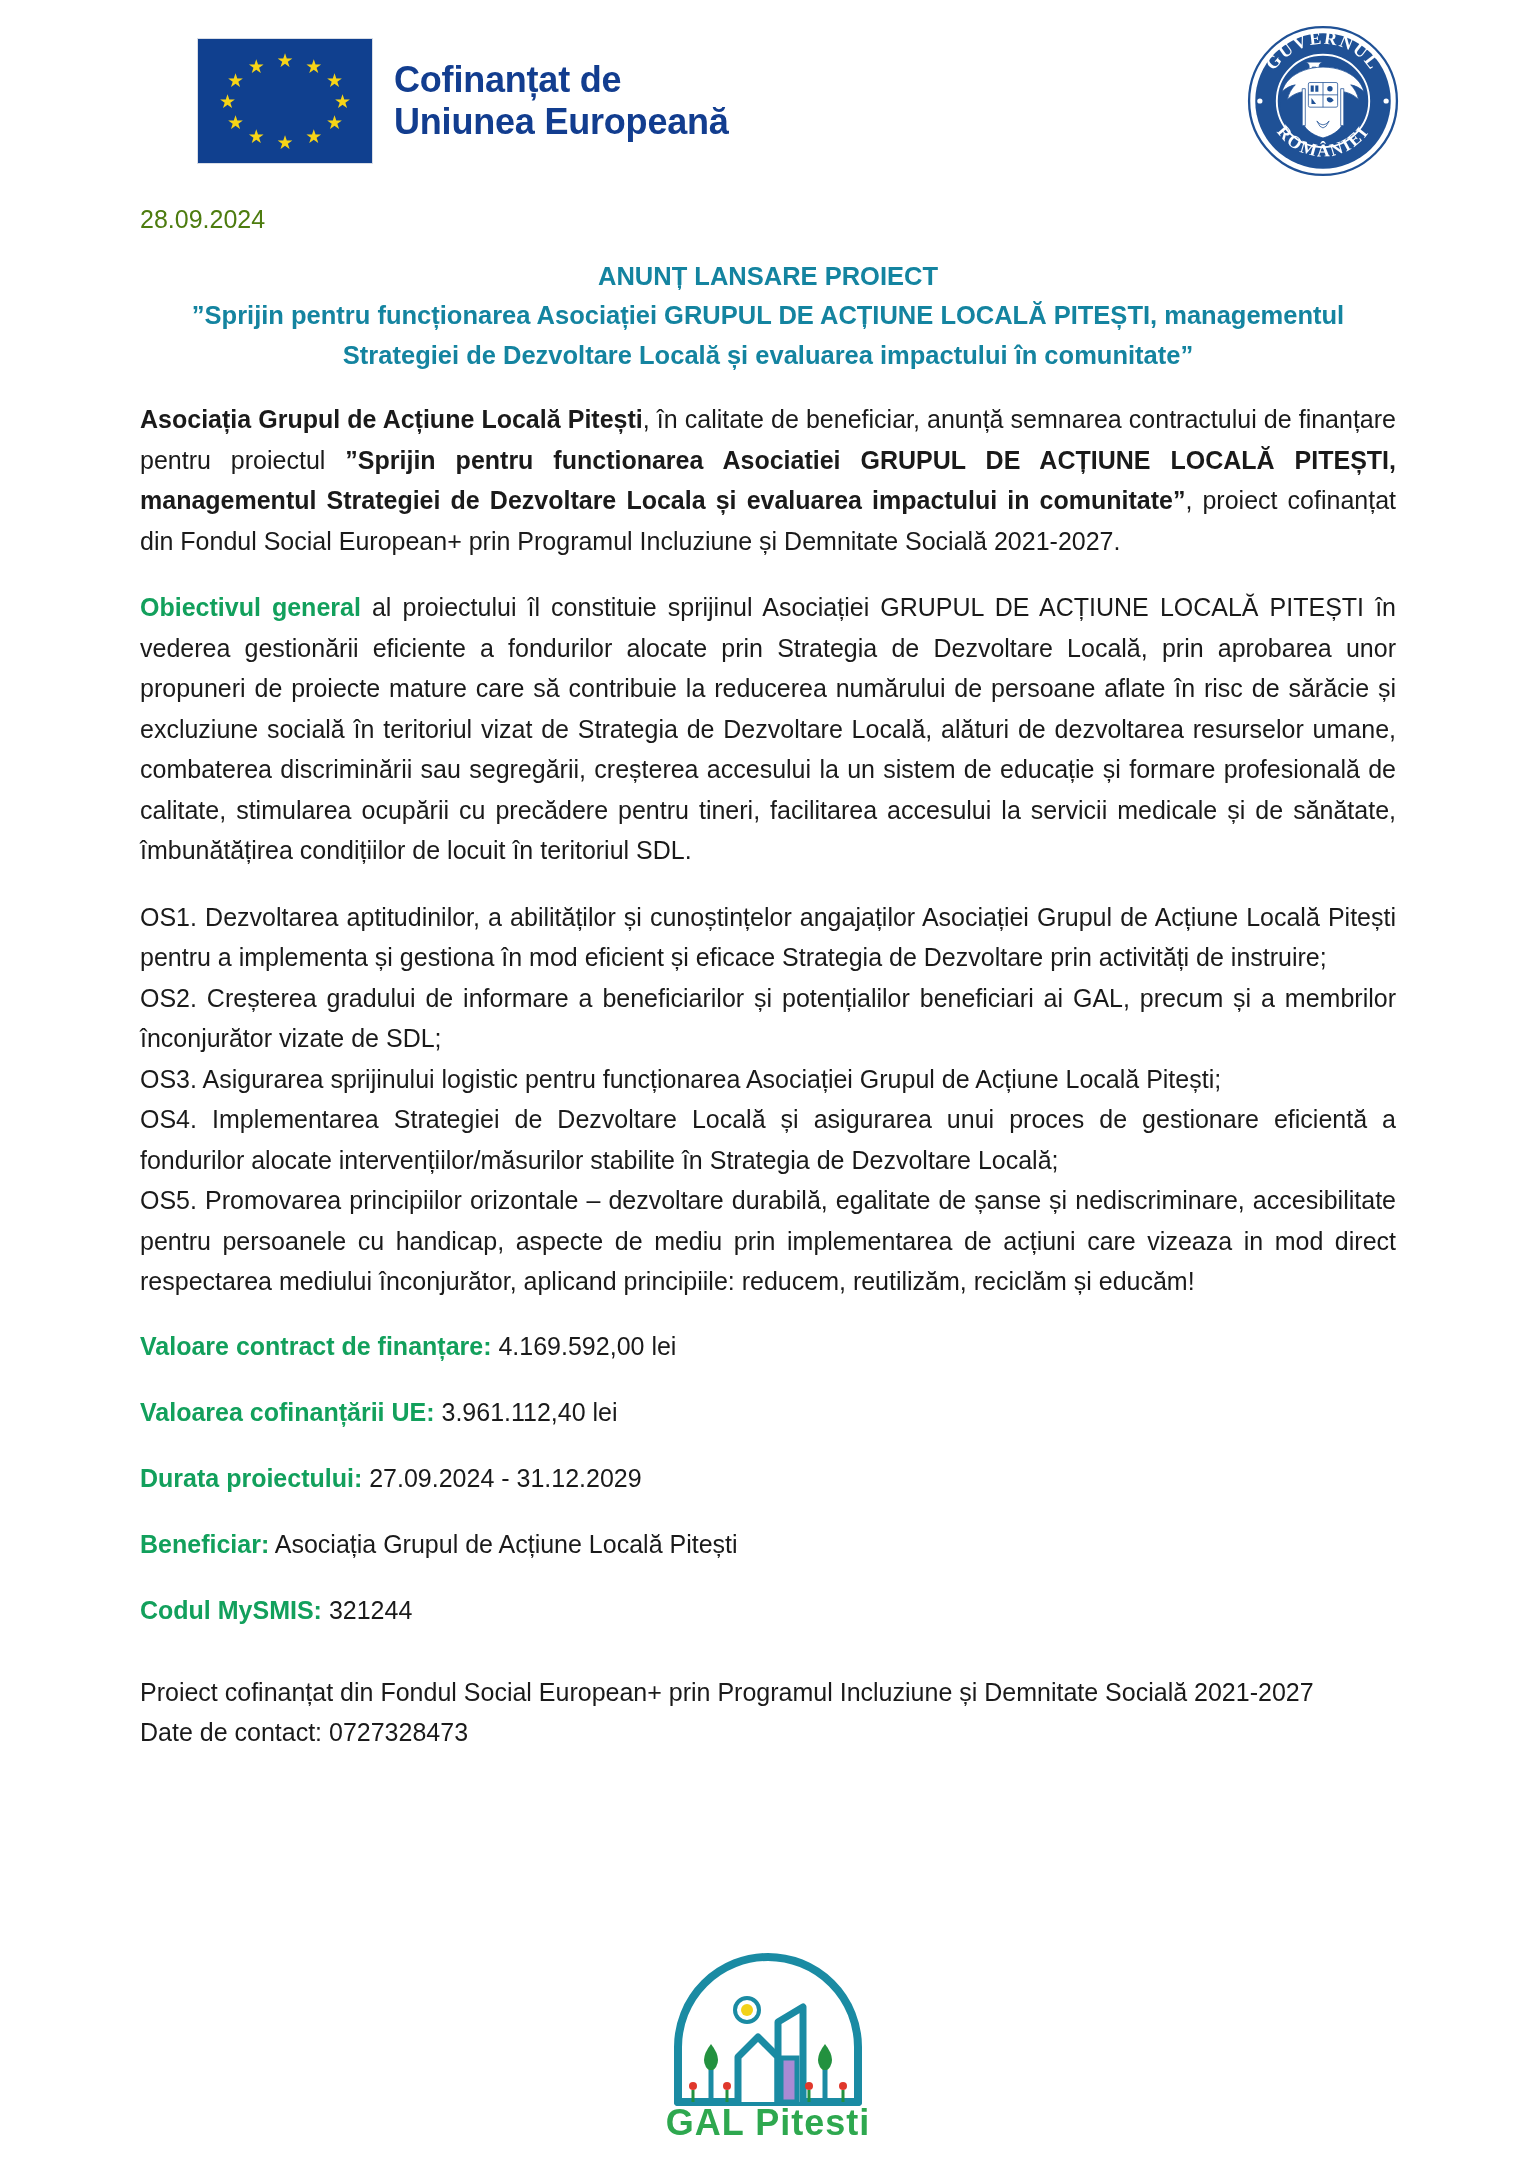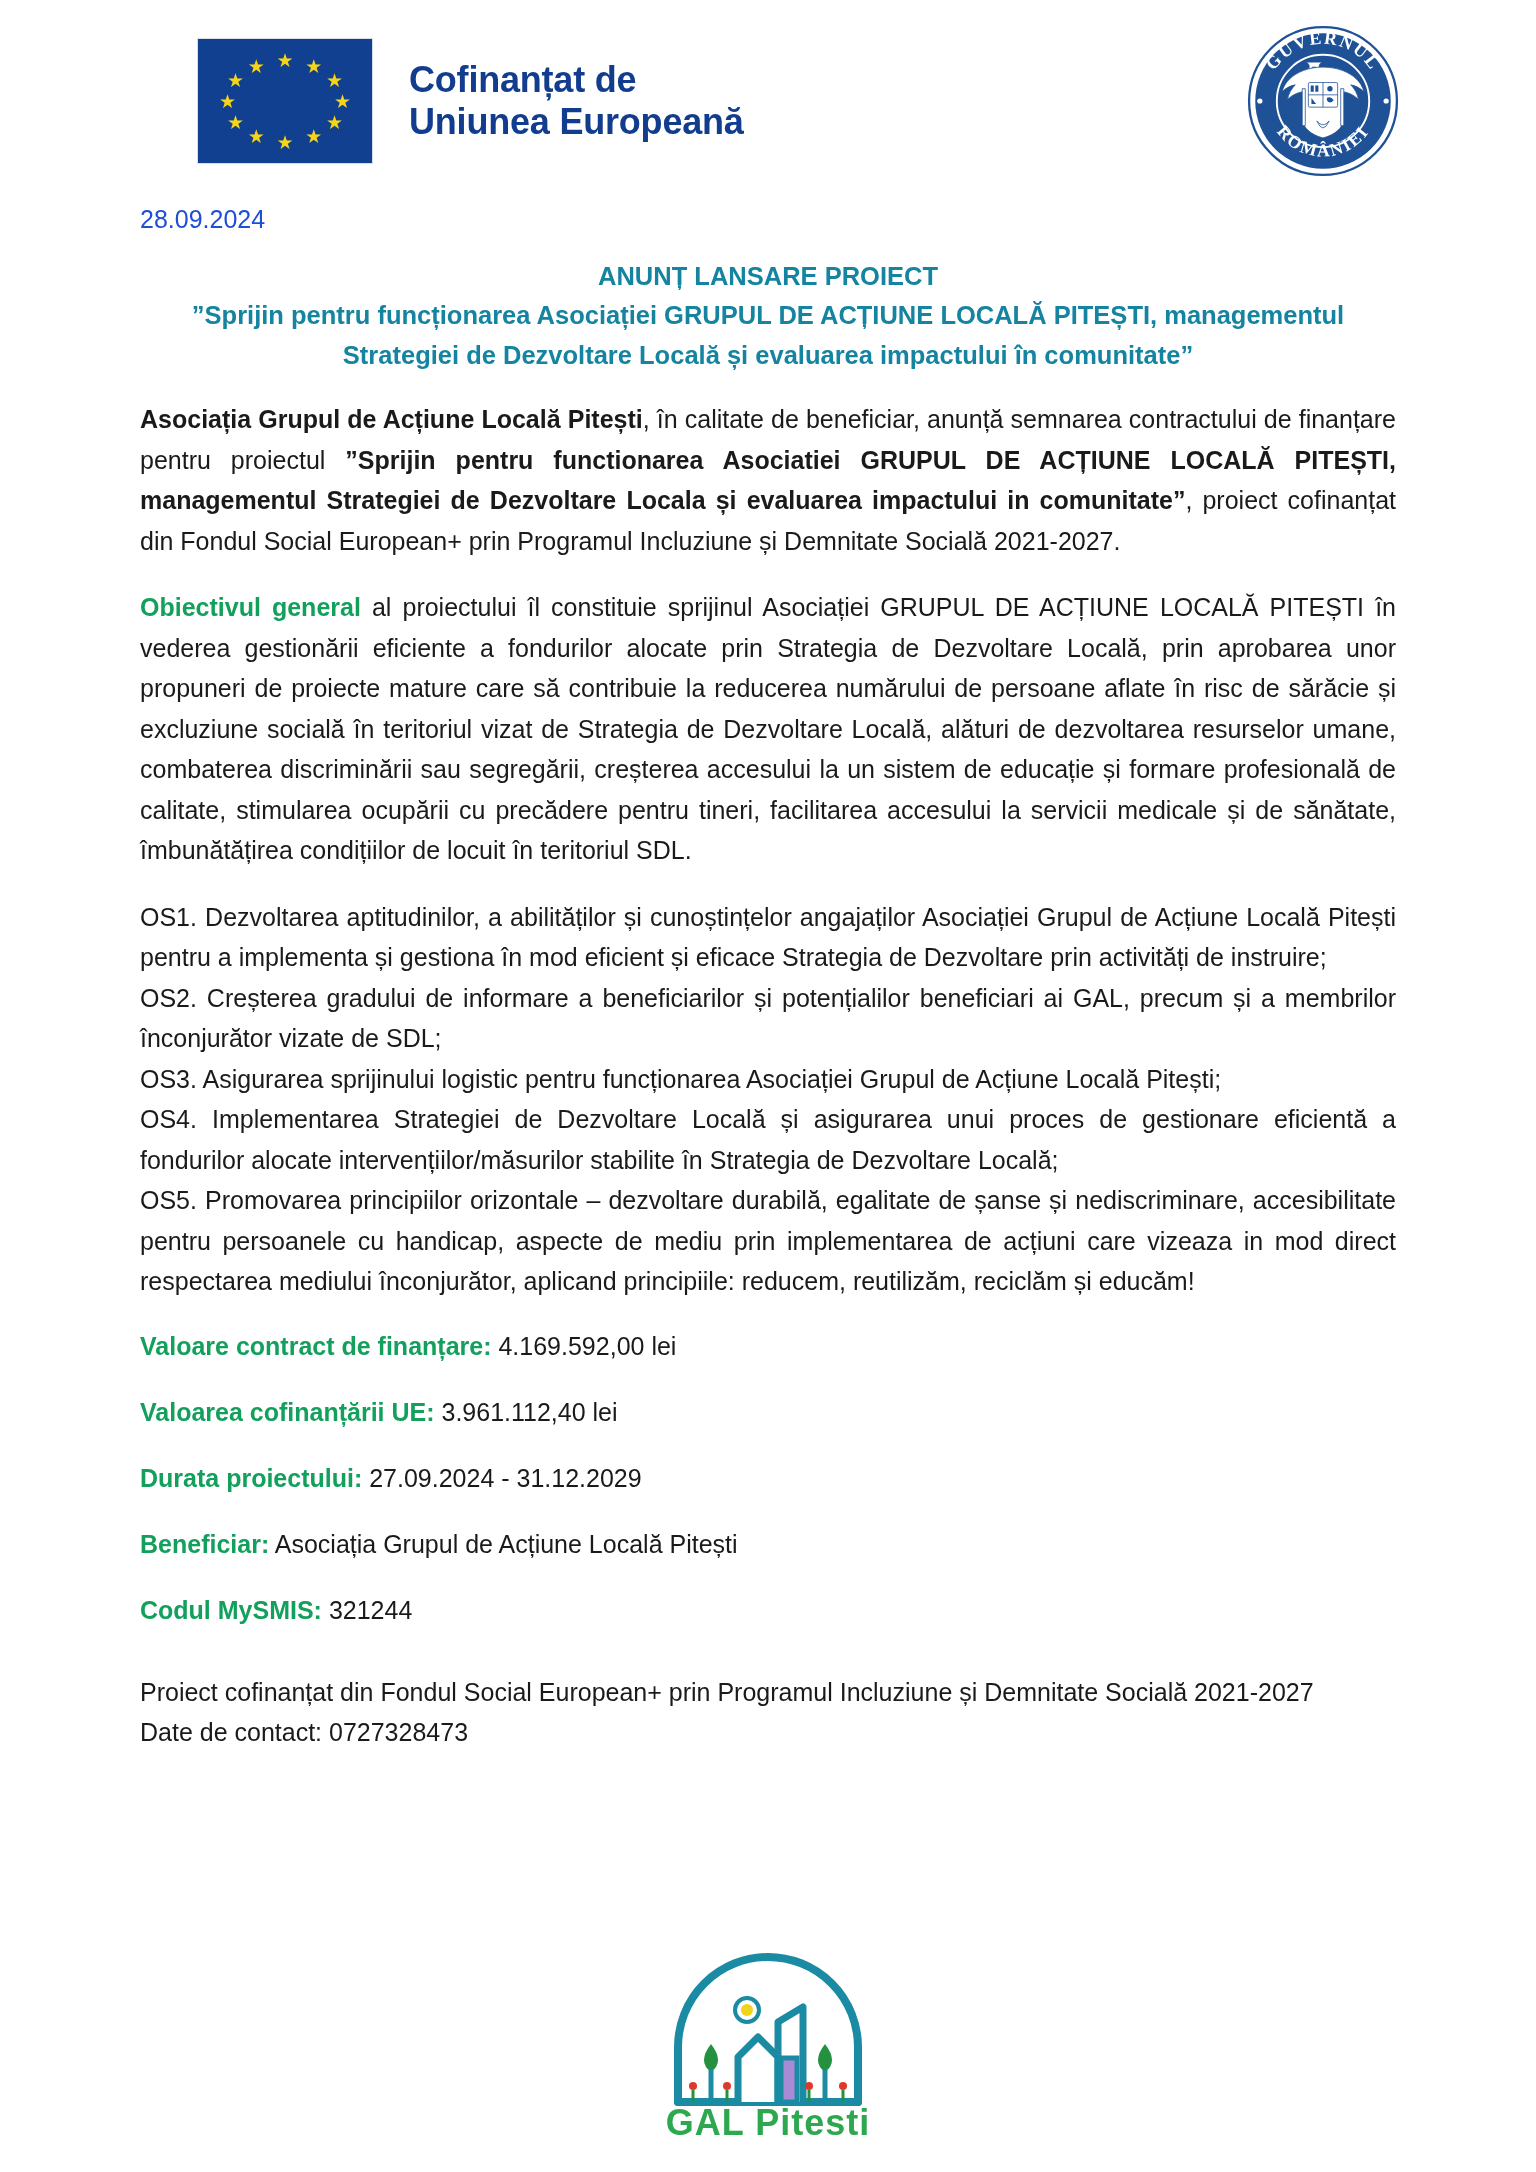--- a/index.html
+++ b/index.html
@@ -27,21 +27,21 @@
   .header {
     position: relative;
     height: 185px;
   }
   .eu-logo-wrap {
     position: absolute;
     left: 197px;
     top: 38px;
     display: flex;
     align-items: center;
-    gap: 36px;
+    gap: 21px;
   }
   .eu-flag {
     width: 176px;
     height: 126px;
     background: #10408f;
     border: 1px solid #d8dde6;
     box-sizing: border-box;
     position: relative;
   }
   .eu-flag .star {
@@ -78,21 +78,21 @@
   
   .content {
     position: absolute;
     left: 140px;
     right: 140px;
     top: 203px;
   }
   .date-line {
     font-size: 25px;
     line-height: 1.35;
-    color: #1d4ed8;
+    color: #4d7c0f;
     margin-bottom: 20px;
   }
   .doc-title {
     text-align: center;
     color: #1484a0;
     font-weight: bold;
     font-size: 25.5px;
     line-height: 1.55;
   }
   .doc-title .line1 { display: block; text-align: center; }

